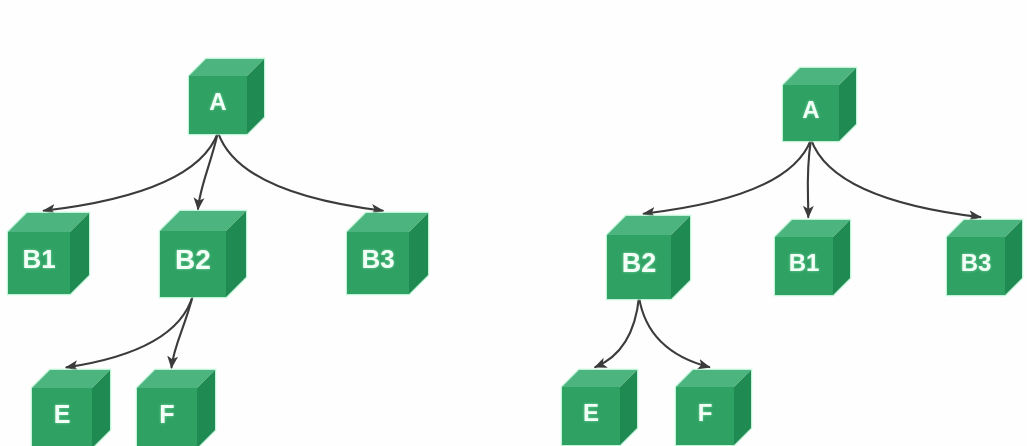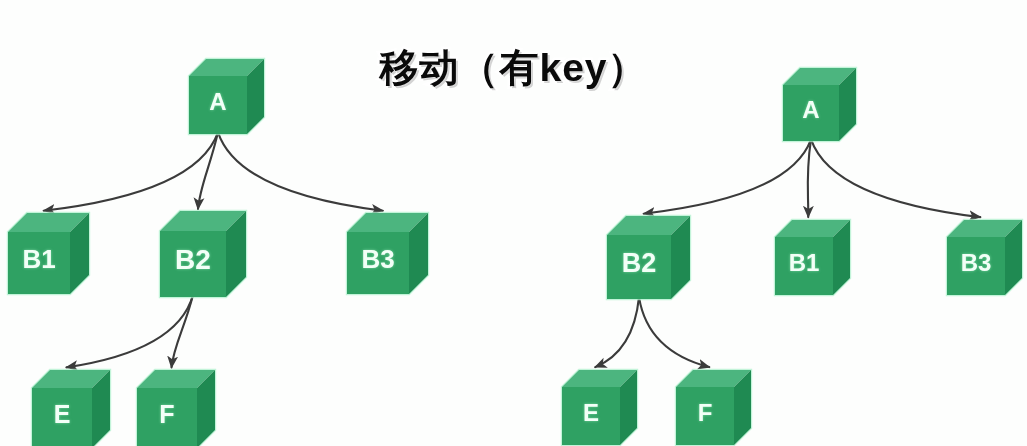--- a/index.html
+++ b/index.html
@@ -78,21 +78,20 @@
     pointer-events: none;
     text-shadow: 0 0 3px rgba(180,255,210,0.55);
     z-index: 4;
   }
 </style>
 </head>
 <body style="background: rgb(253, 254, 253);">
 
 <div id="stage">
 
-  <div class="title">移动（有key）</div>
 
   <svg id="edges" viewBox="0 0 1027 446" xmlns="http://www.w3.org/2000/svg">
     <defs>
       <marker id="arrowhead" markerWidth="7" markerHeight="7" refX="5.4" refY="3" orient="auto" markerUnits="strokeWidth">
         <path d="M0,0.4 L6,3 L0,5.6 L1.5,3 Z" fill="#3b3b3b"></path>
       </marker>
     </defs>
     <g id="edge-group">
         <path d="M218,132.3 C200.575,180.908 123.905,201.292 43.75,210.7" class="edge-path" stroke="#3b3b3b" marker-end="url(#arrowhead)"></path>
         <path d="M218,132.3 C210,166.815 200,185.99 198,209" class="edge-path" stroke="#3b3b3b" marker-end="url(#arrowhead)"></path>

